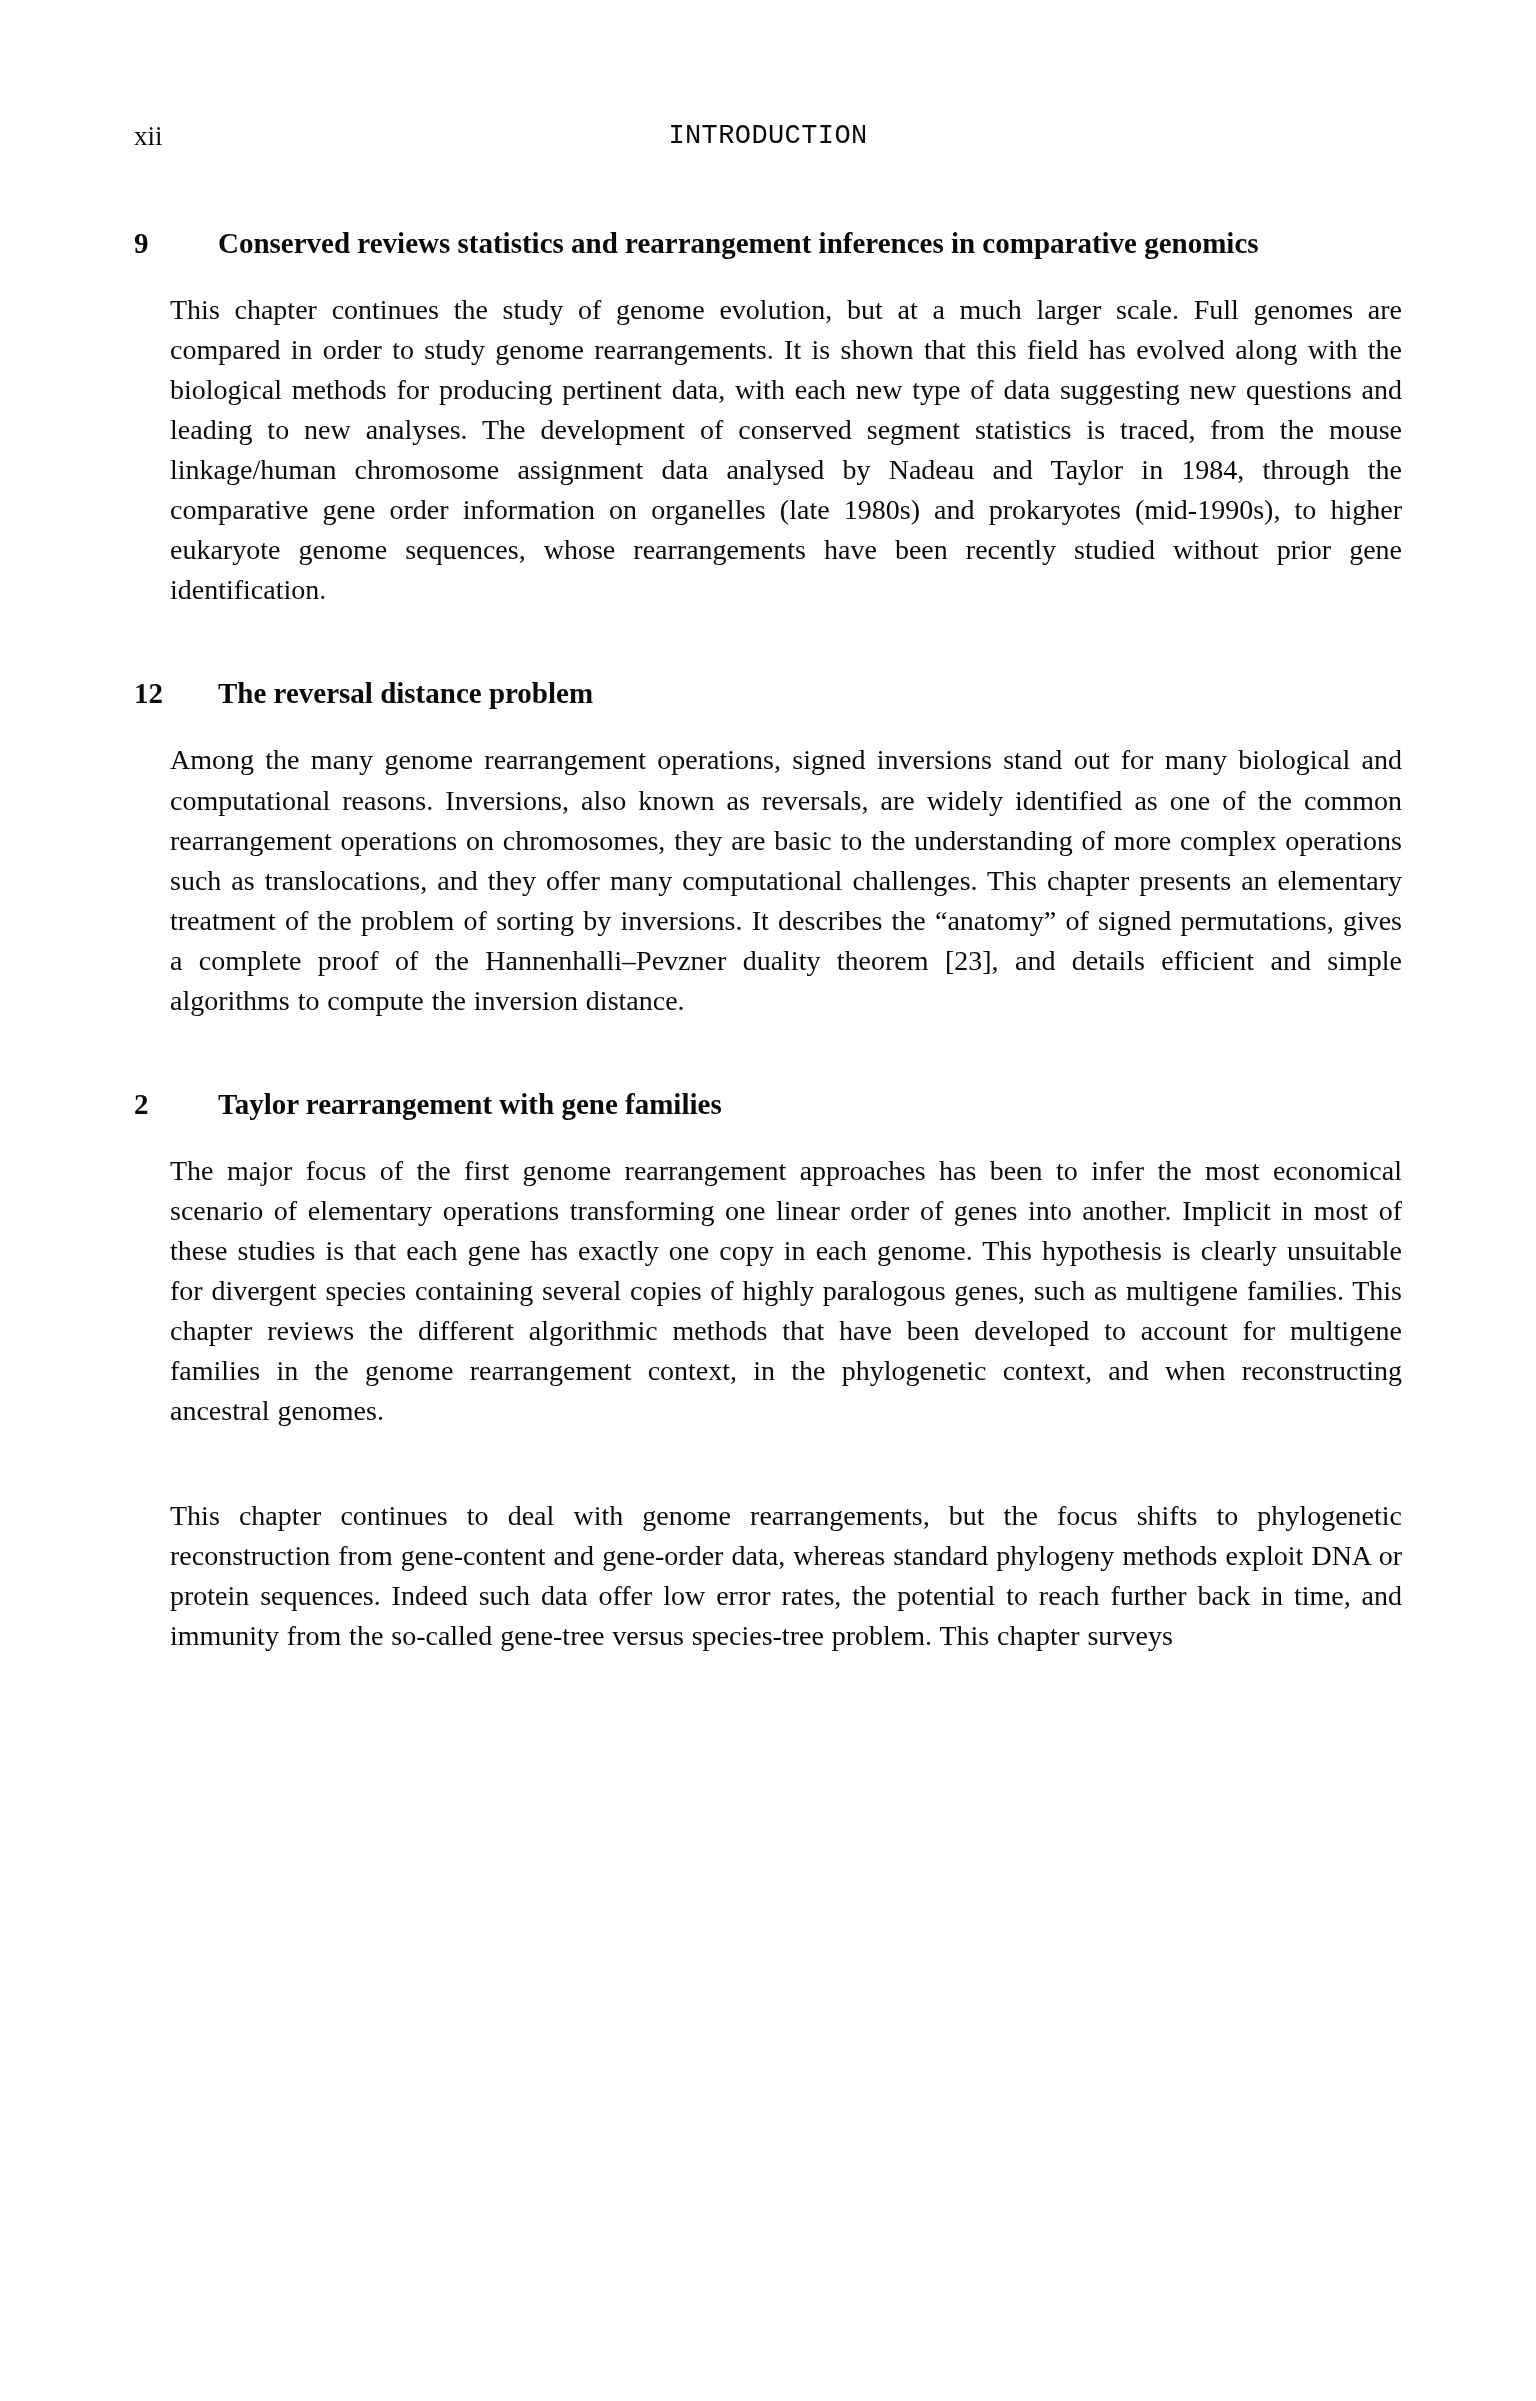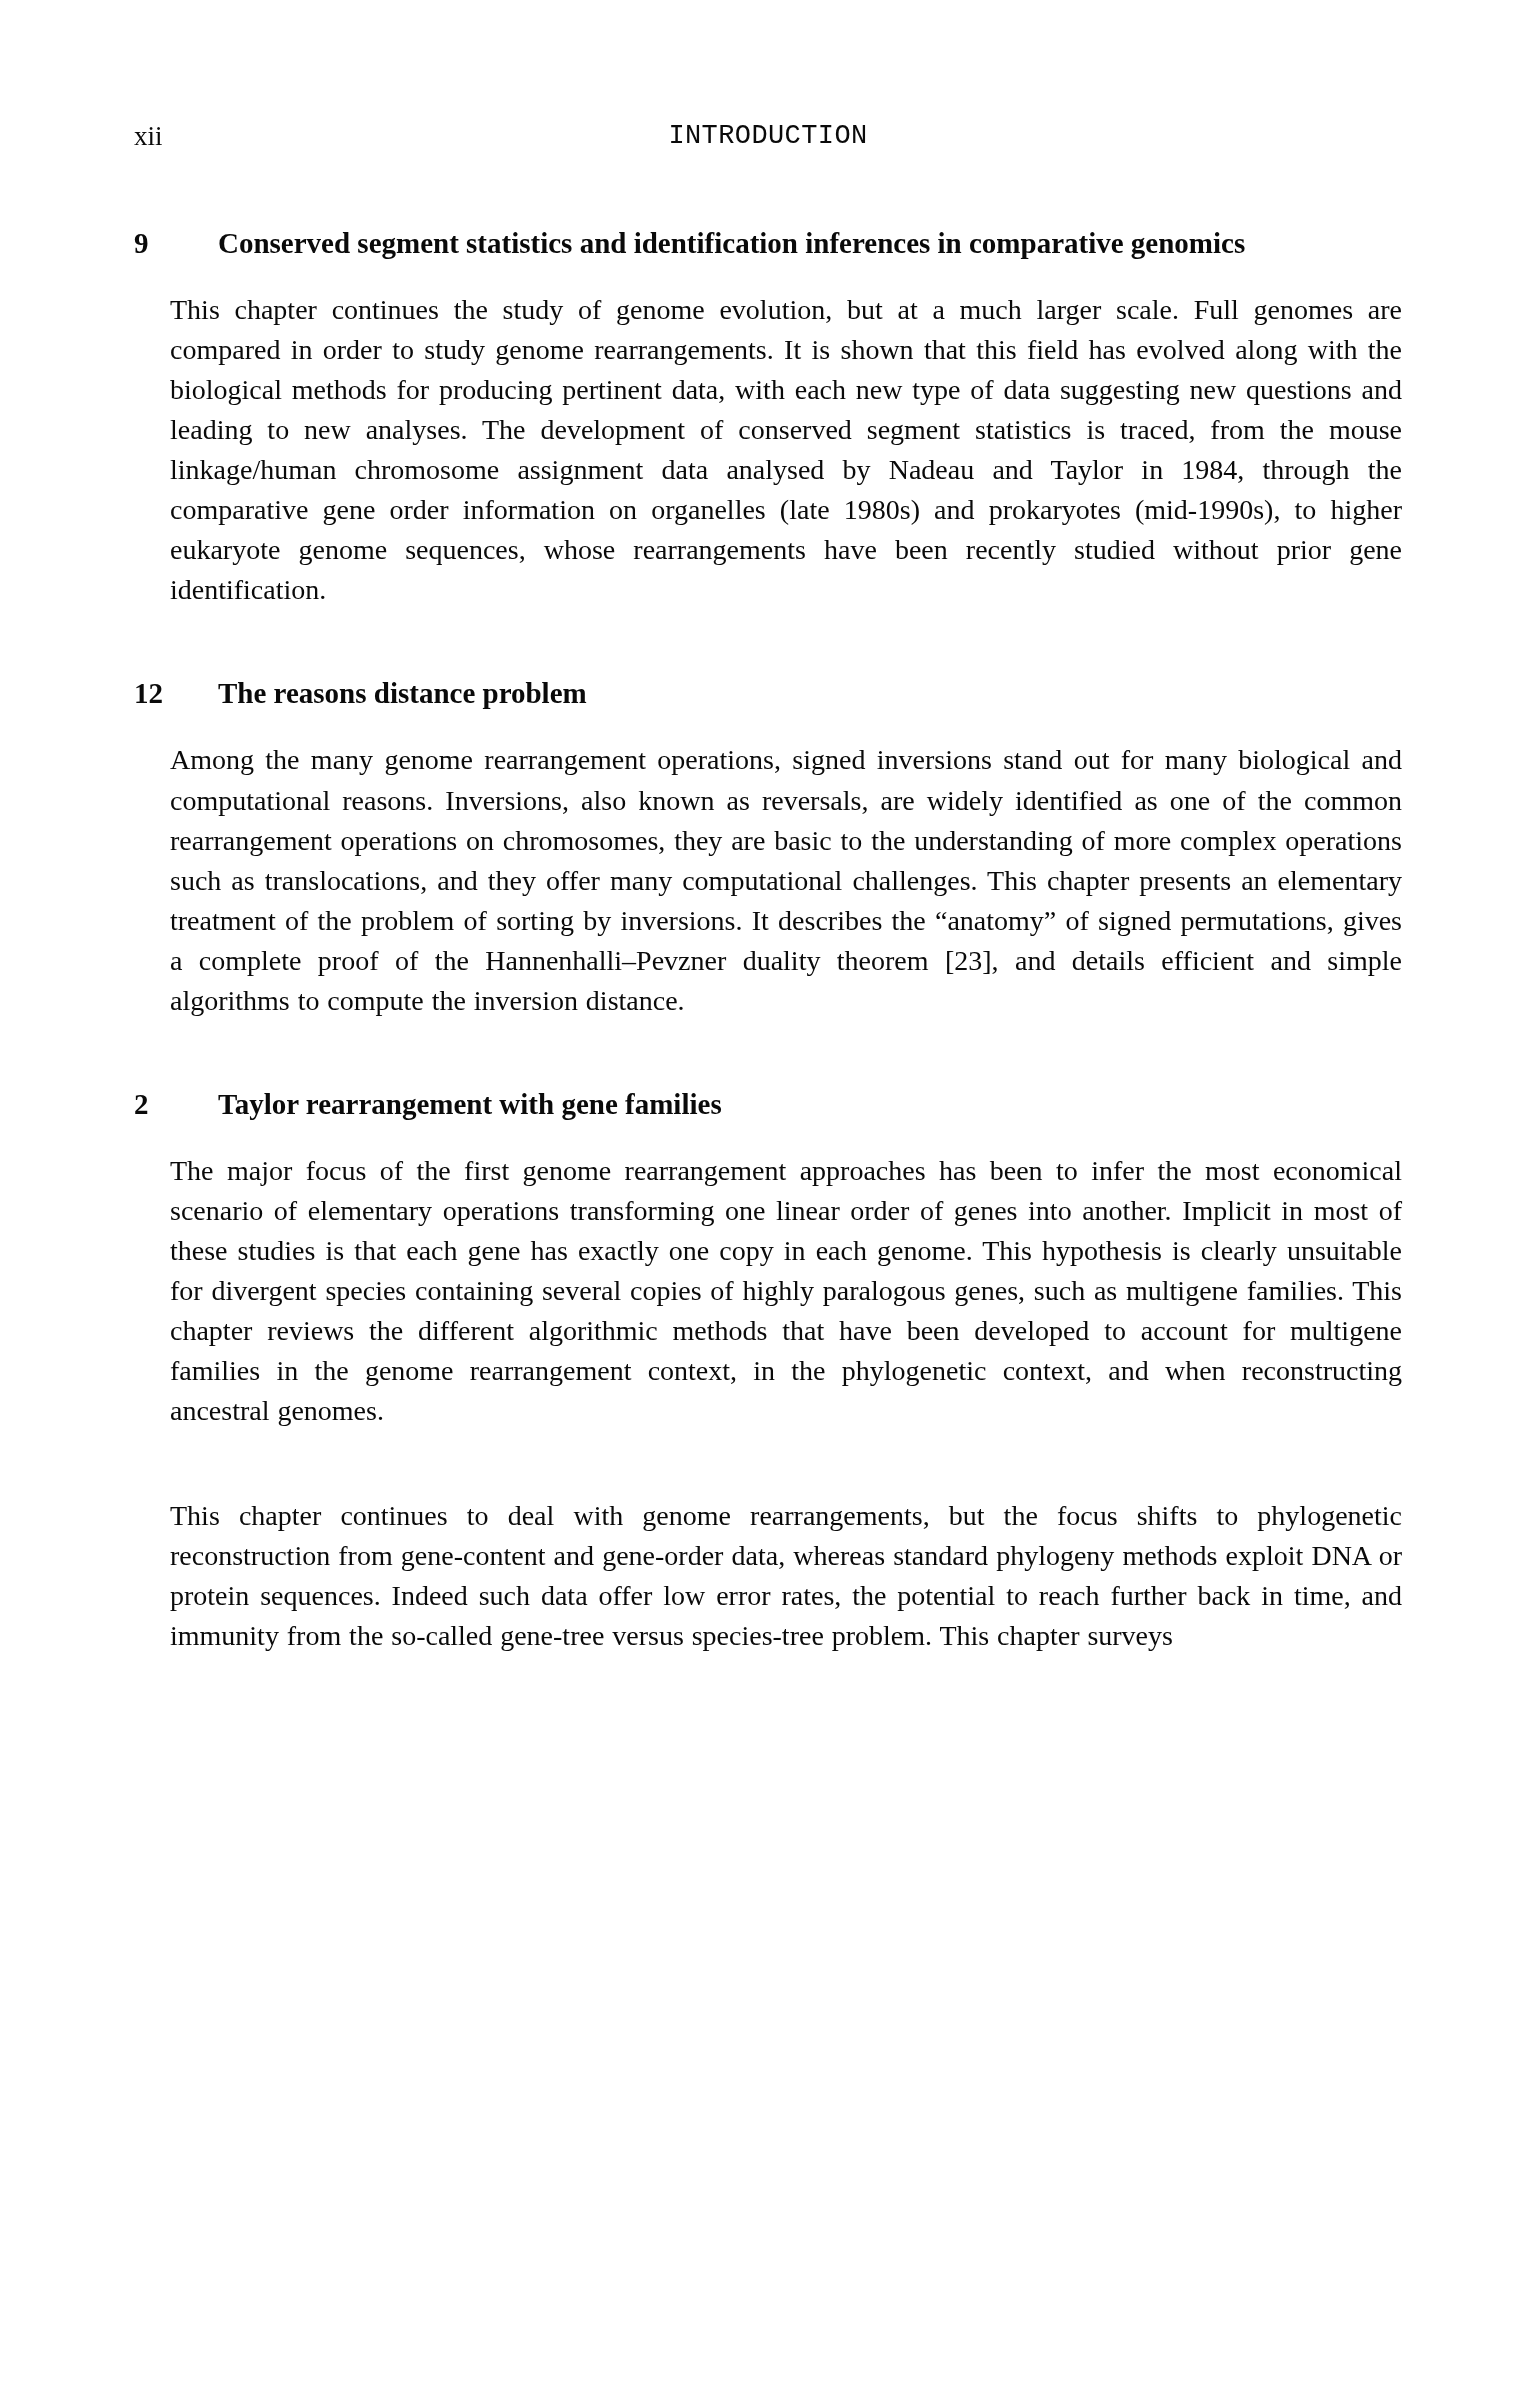--- a/index.html
+++ b/index.html
@@ -72,29 +72,29 @@
 <div class="page">
 
   <div class="running-header">
     <span class="page-number">xii</span>
     <span class="running-title">INTRODUCTION</span>
   </div>
 
   <div class="section">
     <div class="section-heading">
       <span class="section-number">9</span>
-      <span class="section-title">Conserved segment statistics and identification inferences in comparative genomics</span>
+      <span class="section-title">Conserved reviews statistics and rearrangement inferences in comparative genomics</span>
     </div>
     <p class="section-body">This chapter continues the study of genome evolution, but at a much larger scale. Full genomes are compared in order to study genome rearrangements. It is shown that this field has evolved along with the biological methods for producing pertinent data, with each new type of data suggesting new questions and leading to new analyses. The development of conserved segment statistics is traced, from the mouse linkage/human chromosome assignment data analysed by Nadeau and Taylor in 1984, through the comparative gene order information on organelles (late 1980s) and prokaryotes (mid-1990s), to higher eukaryote genome sequences, whose rearrangements have been recently studied without prior gene identification.</p>
   </div>
 
   <div class="section">
     <div class="section-heading">
       <span class="section-number">12</span>
-      <span class="section-title">The reasons distance problem</span>
+      <span class="section-title">The reversal distance problem</span>
     </div>
     <p class="section-body">Among the many genome rearrangement operations, signed inversions stand out for many biological and computational reasons. Inversions, also known as reversals, are widely identified as one of the common rearrangement operations on chromosomes, they are basic to the understanding of more complex operations such as translocations, and they offer many computational challenges. This chapter presents an elementary treatment of the problem of sorting by inversions. It describes the “anatomy” of signed permutations, gives a complete proof of the Hannenhalli–Pevzner duality theorem [23], and details efficient and simple algorithms to compute the inversion distance.</p>
   </div>
 
   <div class="section">
     <div class="section-heading">
       <span class="section-number">2</span>
       <span class="section-title">Taylor rearrangement with gene families</span>
     </div>
     <p class="section-body">The major focus of the first genome rearrangement approaches has been to infer the most economical scenario of elementary operations transforming one linear order of genes into another. Implicit in most of these studies is that each gene has exactly one copy in each genome. This hypothesis is clearly unsuitable for divergent species containing several copies of highly paralogous genes, such as multigene families. This chapter reviews the different algorithmic methods that have been developed to account for multigene families in the genome rearrangement context, in the phylogenetic context, and when reconstructing ancestral genomes.</p>

